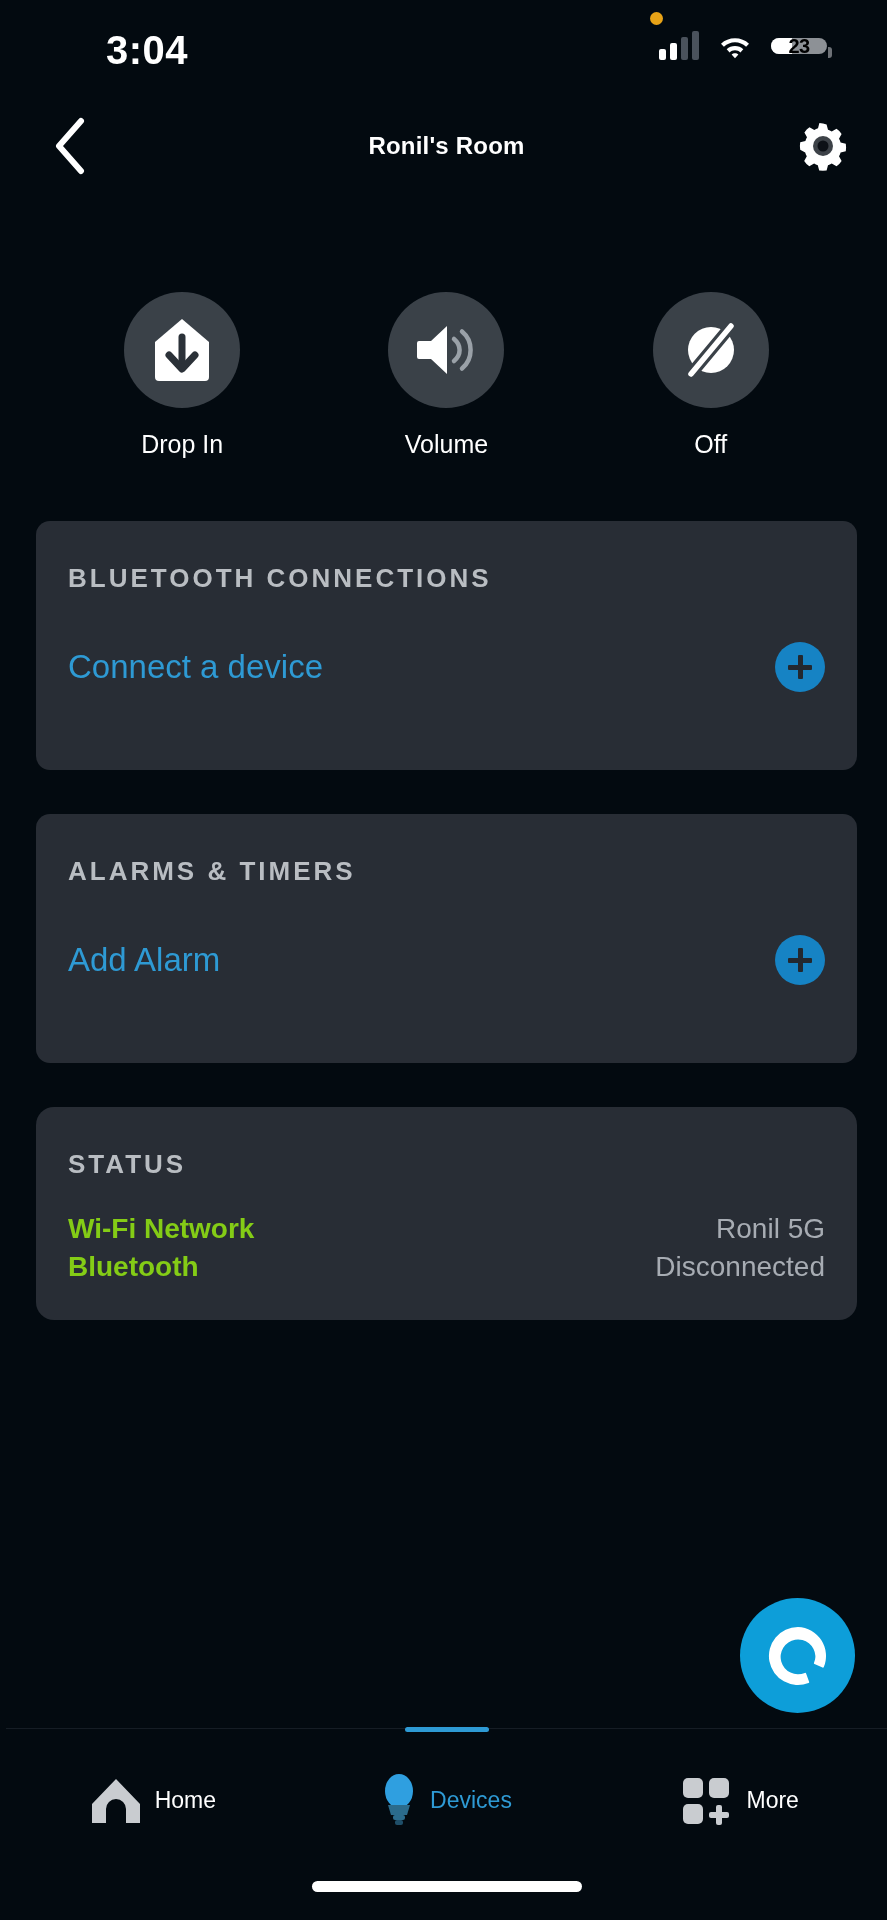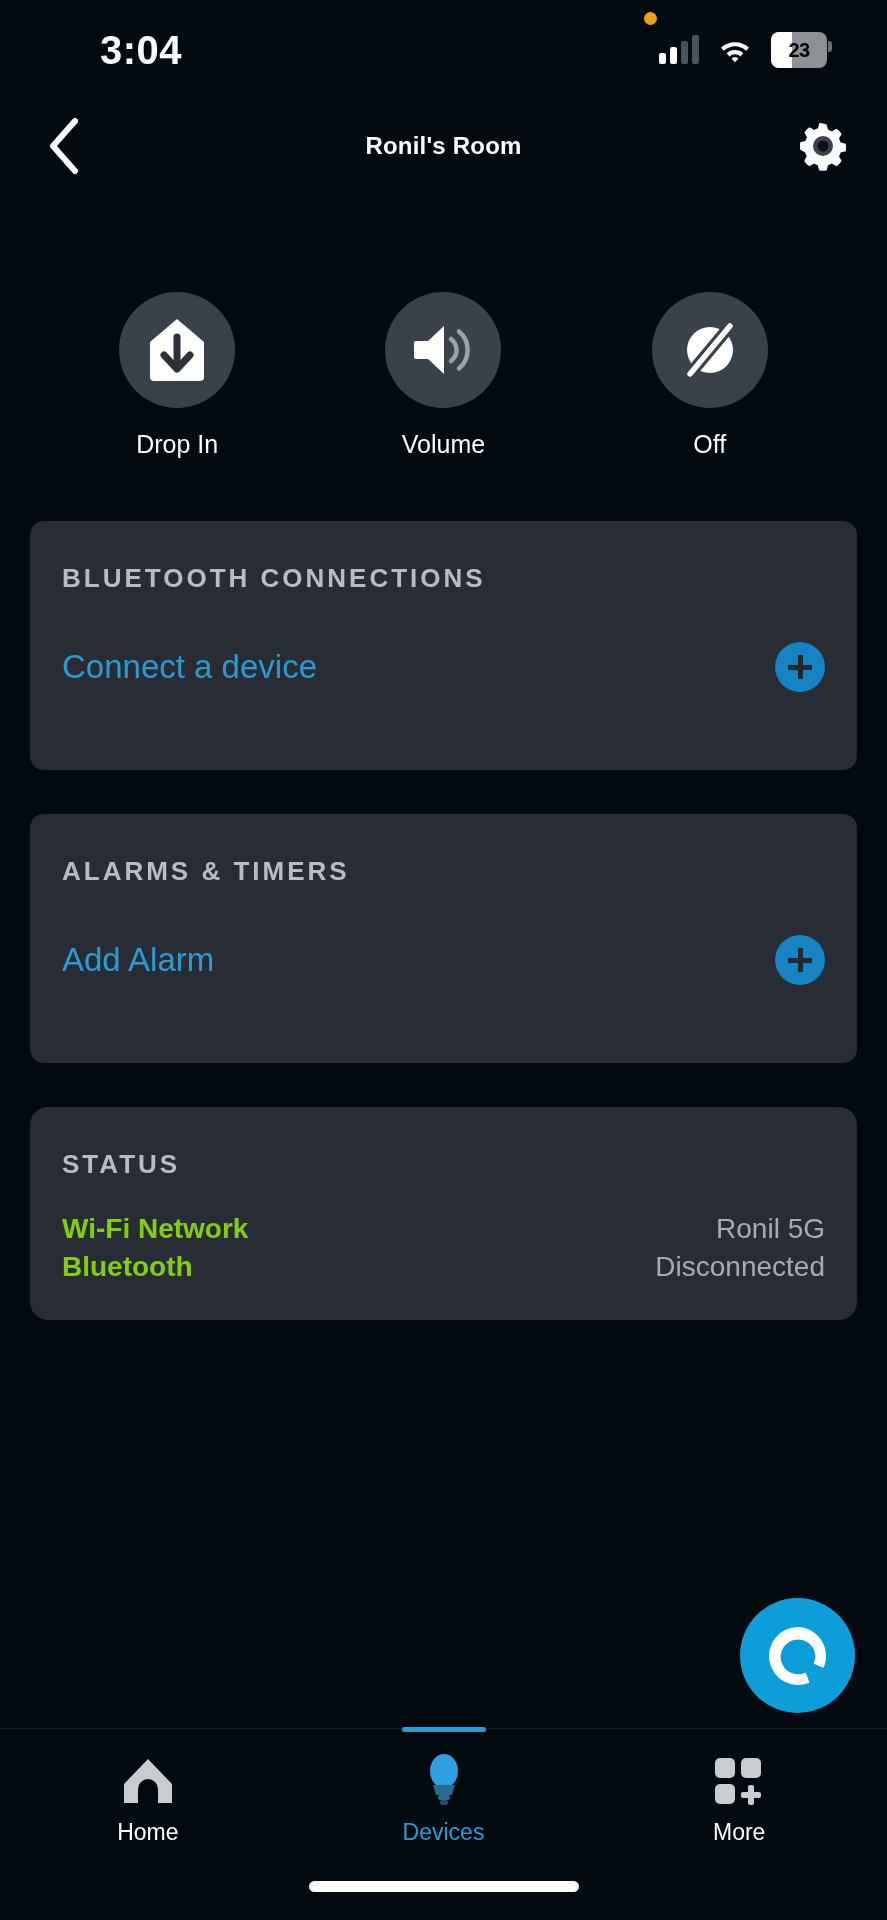--- a/index.html
+++ b/index.html
@@ -5,42 +5,42 @@
   * { margin:0; padding:0; box-sizing:border-box; }
   html,body { background:#000; }
   body {
     width:887px; height:1920px;
     font-family:"Liberation Sans", sans-serif;
     background:#030a10;
     color:#fff;
     overflow:hidden;
     position:relative;
   }
-  .phone { position:absolute; inset:0; background:#030a10; display:flex; flex-direction:column; }
+  .phone { position:absolute; inset:0; background:#030a10; display:flex; flex-direction:column;margin-left:6px; }
 
   
   .statusbar { position:relative; height:96px; flex:0 0 96px; }
   .sb-time {
     position:absolute; left:100px; top:28px;
     font-size:40px; font-weight:700; letter-spacing:.5px; color:#fff;
   }
   .sb-right { position:absolute; right:60px; top:32px; display:flex; align-items:center; gap:18px; }
   .privacy-dot {
     position:absolute; left:644px; top:12px;
     width:13px; height:13px; border-radius:50%; background:#E8A317;
   }
   .cell-bars { display:flex; align-items:flex-end; gap:4px; height:28px; }
   .cell-bars i { width:7px; border-radius:2px; background:#4a525c; display:block; }
   .cell-bars i.on { background:#fff; }
   .cell-bars i:nth-child(1){ height:11px; }
   .cell-bars i:nth-child(2){ height:17px; }
   .cell-bars i:nth-child(3){ height:23px; }
   .cell-bars i:nth-child(4){ height:29px; }
   .wifi { width:36px; height:28px; }
-  .battery { position:relative; width:56px; height:36px; }
+  .battery { position:relative; width:56px; height:16px; }
   .battery .shell {
     position:absolute; inset:0; border-radius:8px; background:#8d9196; overflow:hidden;
   }
   .battery .fill { position:absolute; left:0; top:0; bottom:0; width:38%; background:#fff; }
   .battery .cap {
     position:absolute; right:-5px; top:9px; width:4px; height:11px;
     border-radius:0 3px 3px 0; background:#6d7176;
   }
   .battery .pct {
     position:absolute; inset:0; display:flex; align-items:center; justify-content:center;
@@ -116,21 +116,21 @@
   
   .tabbar {
     position:absolute; left:0; right:0; bottom:0; height:192px;
     background:#030a10; border-top:1px solid #161d25;
   }
   .tab-indicator {
     position:absolute; top:-2px; left:50%; transform:translateX(-50%);
     width:84px; height:5px; border-radius:3px; background:#2e9ad4;
   }
   .tabs { display:flex; height:130px; }
-  .tab { flex:1; display:flex; flex-direction:column; align-items:center; justify-content:center; gap:13px; padding-top:12px; }
+  .tab { flex:1; display:flex; flex-direction:row; align-items:center; justify-content:center; gap:13px; padding-top:12px; }
   .tab-label { font-size:23px; color:#ffffff; }
   .tab.active .tab-label { color:#2e9ad4; }
   .tab-ico { height:52px; display:flex; align-items:flex-end; justify-content:center; }
   .home-indicator {
     position:absolute; bottom:28px; left:50%; transform:translateX(-50%);
     width:270px; height:11px; border-radius:6px; background:#fff;
   }
 </style>
 </head>
 <body>

